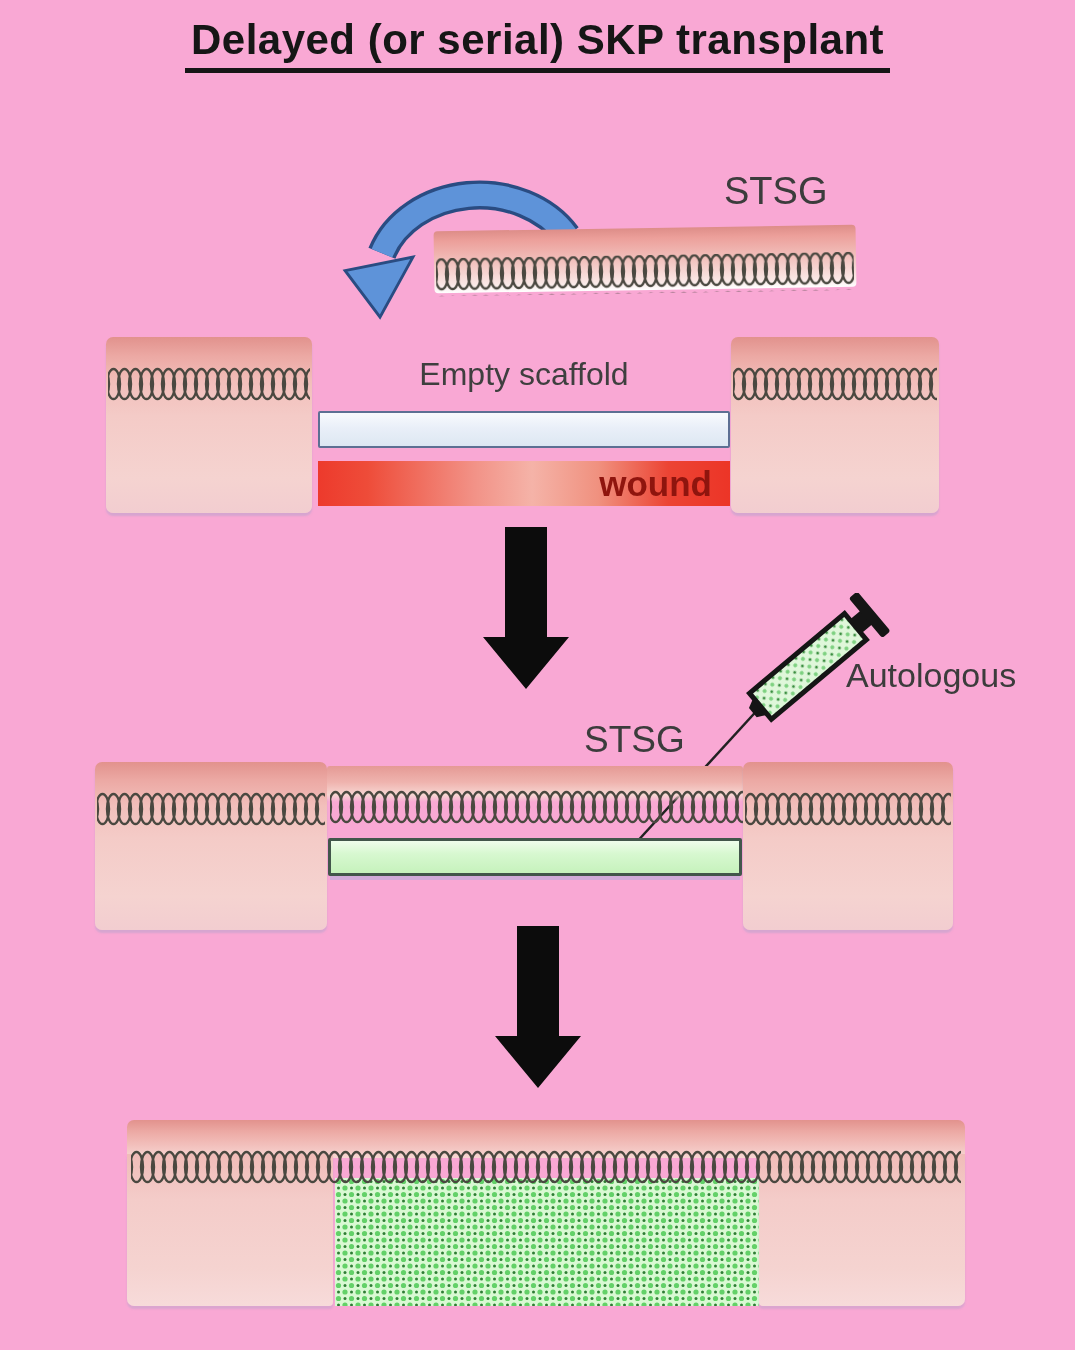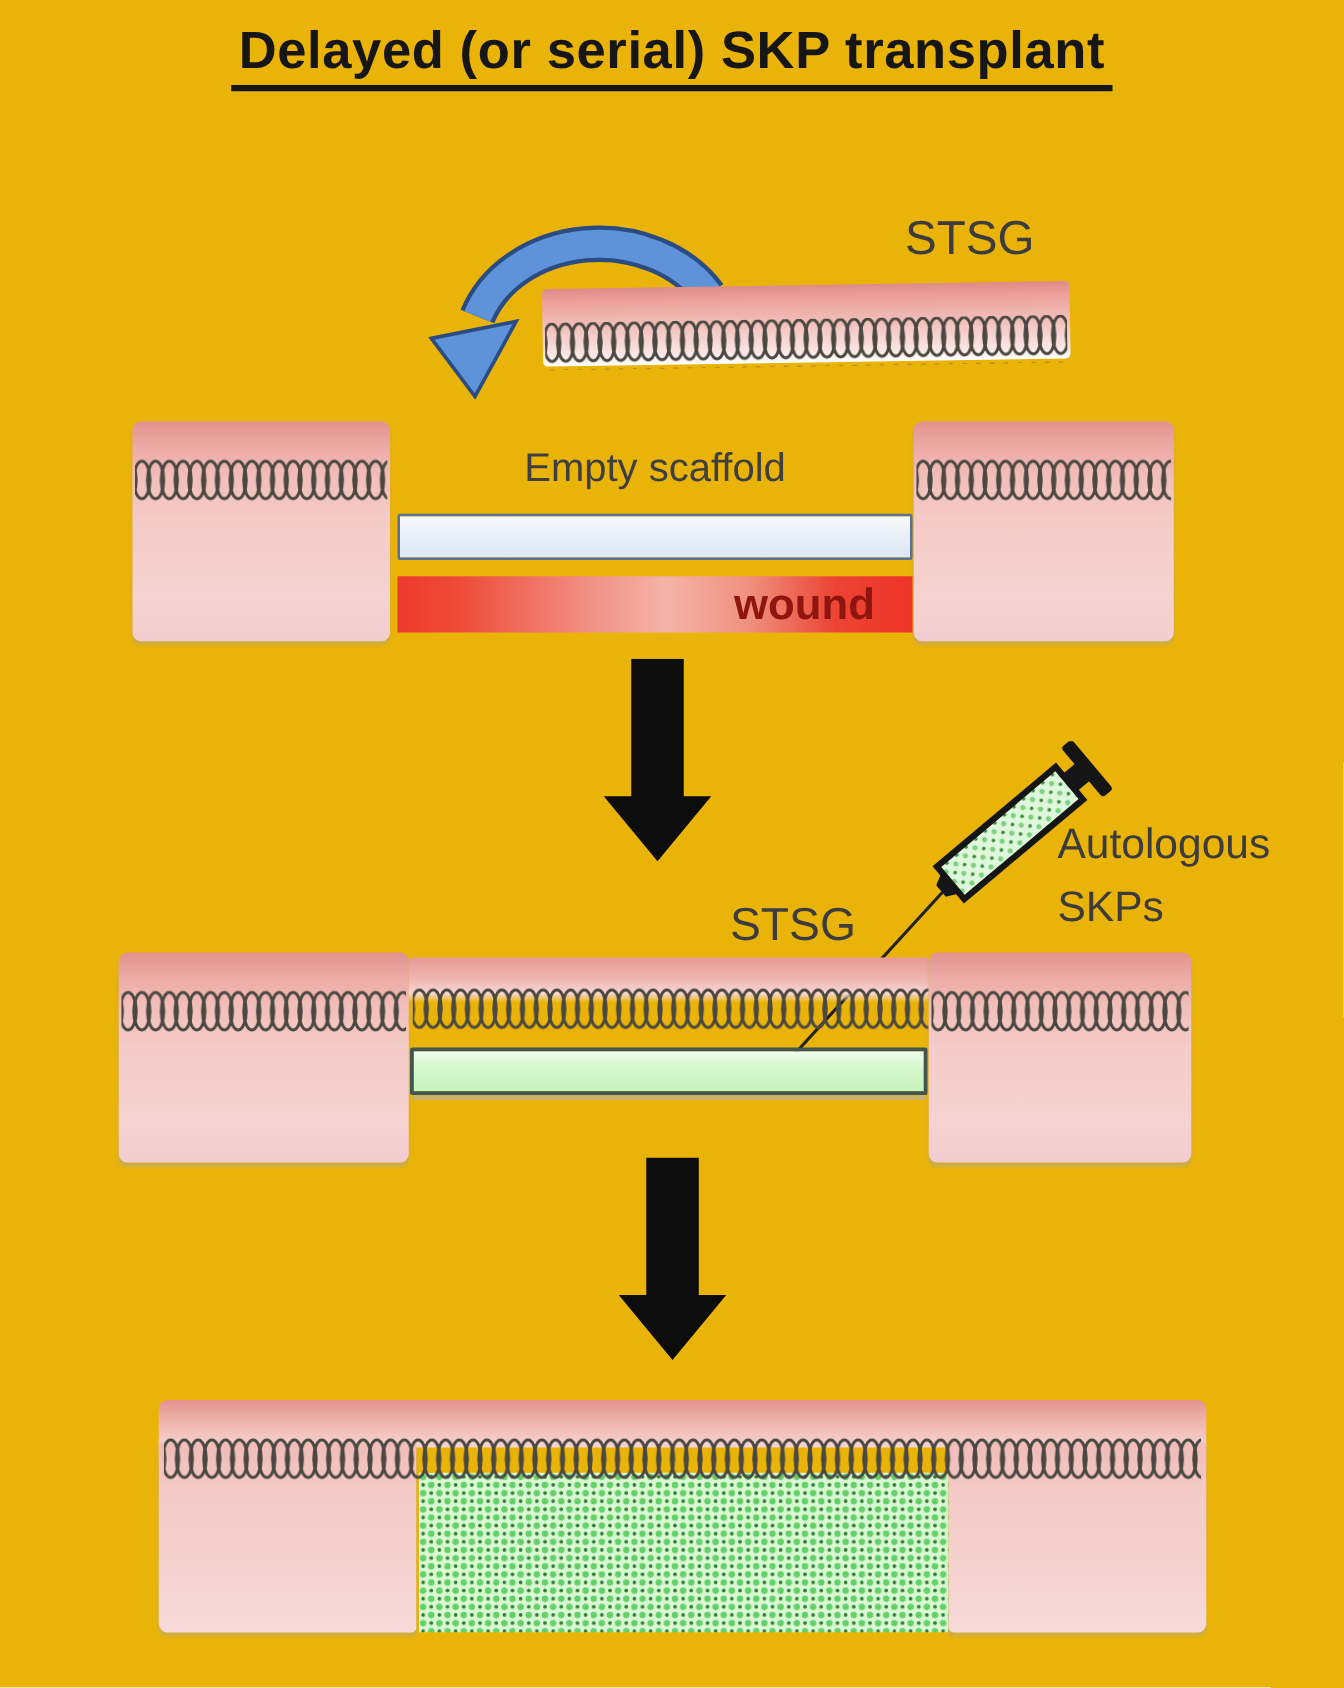--- a/index.html
+++ b/index.html
@@ -1,19 +1,19 @@
 <!DOCTYPE html>
 <html><head>
 <meta charset="utf-8">
 <style>
   html,body{margin:0;padding:0;background:#ffffff;}
   #figure{
     position:relative;
     width:1075px;height:1350px;
-    background:#eab308;
+    background:#f9a8d4;
     font-family:"Liberation Sans", sans-serif;
     overflow:hidden;
   }
   .abs{position:absolute;}
 
   
   #title-wrap{left:0;top:16px;width:1075px;text-align:center;}
   #title{
     display:inline-block;
     font-size:42px;font-weight:bold;color:#161616;
@@ -48,21 +48,21 @@
     border:2px solid #5d6f93;border-radius:2px;
     box-sizing:border-box;
   }
   #wound-bar{
     left:318px;top:461px;width:412px;height:45px;
     background:linear-gradient(90deg,#ed3a2c 0%,#ee4c39 12%,#f29287 38%,#f5b3a8 52%,#f0917f 68%,#ec4434 85%,#ec3527 100%);
     display:flex;align-items:center;justify-content:flex-end;
   }
   #wound-label{
     font-size:35px;font-weight:600;color:#8f150e;
-    padding-right:30px;line-height:45px;
+    padding-right:18px;line-height:45px;
   }
 
   #skp-scaffold{
     left:328px;top:838px;width:414px;height:38px;
     background:linear-gradient(180deg,#effdec 0%,#d7f8d0 40%,#c6f2bc 100%);
     border:3px solid #42564b;border-radius:2px;
     box-sizing:border-box;
     box-shadow:0 6px 0 -2px rgba(160,175,225,0.45);
   }
 
@@ -160,21 +160,20 @@
     <g transform="rotate(-40 162 112)">
       <polygon points="150,106 162,100 162,124 150,118" fill="#151515"></polygon>
       <rect x="160" y="95" width="124" height="34" fill="url(#syrdots)" stroke="#151515" stroke-width="5"></rect>
       <rect x="284" y="103" width="16" height="18" fill="#151515"></rect>
       <rect x="297" y="86" width="11" height="52" rx="3" fill="#151515"></rect>
     </g>
   </svg>
 
   <div class="abs" id="autologous-caption">
     <div>Autologous</div>
-    <div>SKPs</div>
   </div>
 
   <div class="abs lbl stsg-lbl" style="left:584px;top:719px">STSG</div>
 
   <div class="abs skin-block" style="left:95px;top:762px;width:232px;height:168px"></div>
   <svg class="abs coil-strip" style="left:97px;top:790px" width="228" height="38">
     <rect x="0" y="0" width="228" height="38" fill="url(#coilp)"></rect>
   </svg>
 
   <div class="abs" style="left:327px;top:766px;width:416px;height:36px;

